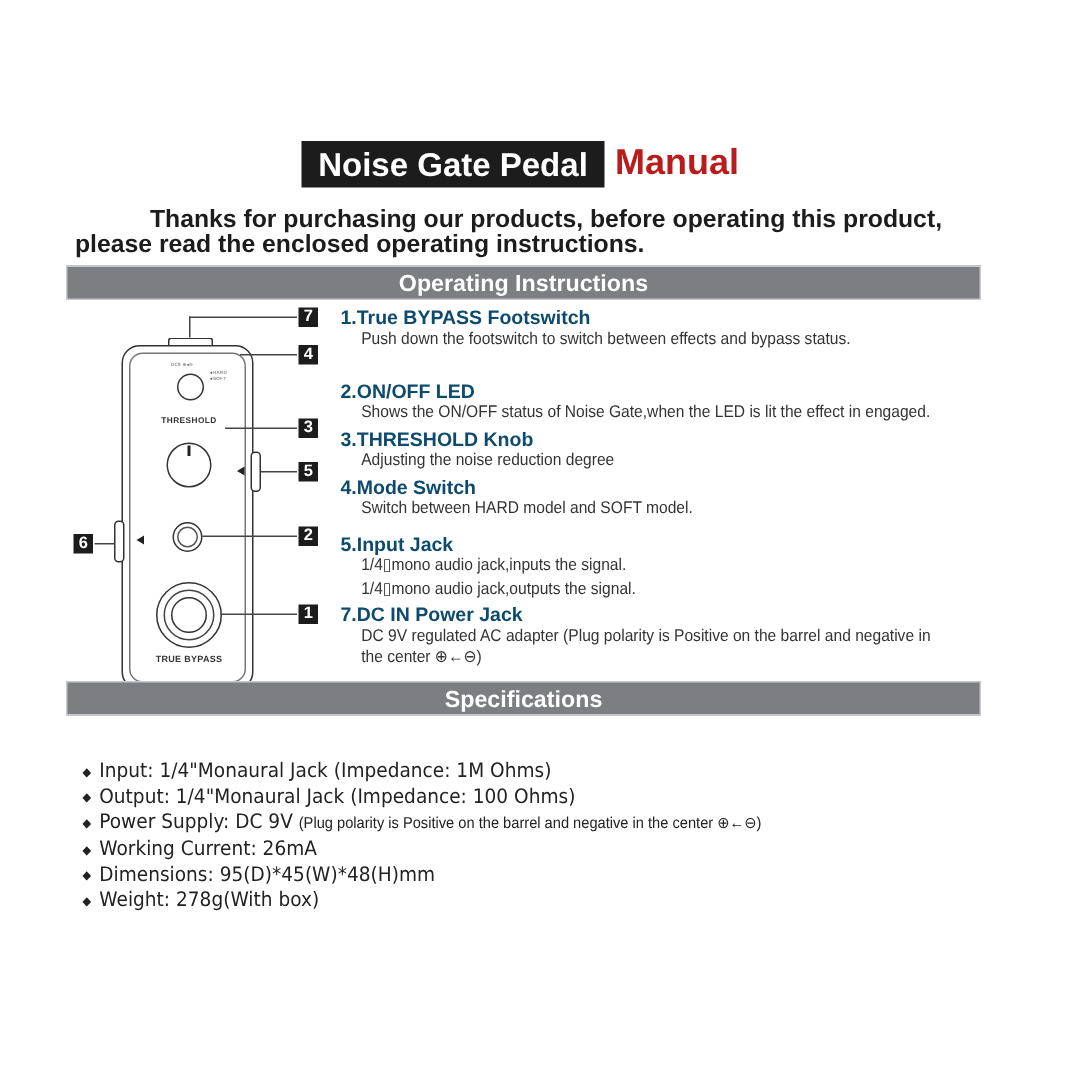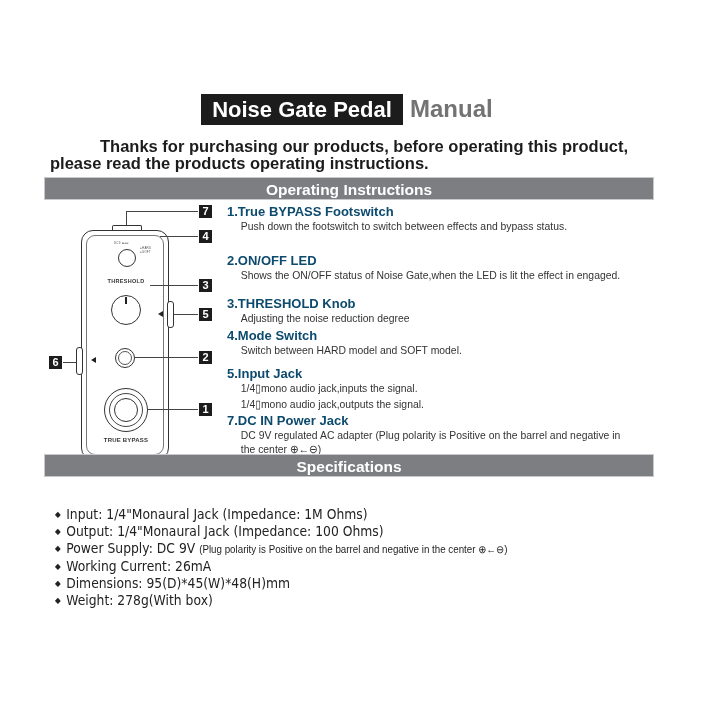--- a/index.html
+++ b/index.html
@@ -2,21 +2,21 @@
 <html><head>
 <meta charset="utf-8">
 <style>
   html, body { margin: 0; padding: 0; background: #ffffff; }
   body { width: 720px; height: 720px; position: relative; overflow: hidden;
          font-family: "Liberation Sans", sans-serif; color: #1a1a1a; }
 
   .title-row { position: absolute; left: 201px; top: 93px; height: 32px; display: flex; align-items: center; }
   .title-box { background: #1c1c1c; color: #ffffff; font-weight: bold; font-size: 22px;
                height: 31px; line-height: 31px; padding: 0 10px; width: 182px; text-align: center; }
-  .title-rest { font-weight: bold; font-size: 24px; margin-left: 7px; color: #737373; }
+  .title-rest { font-weight: bold; font-size: 24px; margin-left: 7px; color: #b91c1c; }
 
   .intro { position: absolute; left: 44px; top: 138px; width: 600px; font-weight: bold;
            font-size: 16.5px; line-height: 17px; text-align: center; color: #1c1c1c; }
   .intro .l1 { display: block; padding-left: 40px; }
   .intro .l2 { display: block; text-align: left; padding-left: 6px; }
 
   .banner { position: absolute; left: 44px; width: 610px; height: 23px; background: #7d7e82;
             color: #ffffff; font-weight: bold; font-size: 15.5px; line-height: 23px; text-align: center;
             border: 1px solid #c9c9cc; box-sizing: border-box; }
   .banner.ops { top: 177px; }
@@ -71,21 +71,21 @@
 </head>
 <body>
 
 <div class="title-row">
   <div class="title-box">Noise Gate Pedal</div>
   <div class="title-rest">Manual</div>
 </div>
 
 <div class="intro">
   <span class="l1">Thanks for purchasing our products, before operating this product,</span>
-  <span class="l2">please read the products operating instructions.</span>
+  <span class="l2">please read the enclosed operating instructions.</span>
 </div>
 
 <div class="banner ops">Operating Instructions</div>
 
 <div>
   <div class="dc-jack"></div>
   <div class="pedal">
     <div class="pedal-inner"></div>
   </div>
   <div class="tiny" style="left:114px;top:241px;">DC9 ⊕◂⊖</div>
@@ -132,21 +132,21 @@
 
 <div class="instr">
   <div class="instr-item">
     <span class="instr-title">1.True BYPASS Footswitch</span>
     <span class="instr-desc">Push down the footswitch to switch between effects and bypass status.</span>
   </div>
   <div class="instr-item" style="margin-top:20px;">
     <span class="instr-title">2.ON/OFF LED</span>
     <span class="instr-desc">Shows the ON/OFF status of Noise Gate,when the LED is lit the effect in engaged.</span>
   </div>
-  <div class="instr-item" style="margin-top:14px;">
+  <div class="instr-item" style="margin-top:3px;">
     <span class="instr-title">3.THRESHOLD Knob</span>
     <span class="instr-desc">Adjusting the noise reduction degree</span>
   </div>
   <div class="instr-item" style="margin-top:3px;">
     <span class="instr-title">4.Mode Switch</span>
     <span class="instr-desc">Switch between HARD model and SOFT model.</span>
   </div>
   <div class="instr-item" style="margin-top:9px;">
     <span class="instr-title">5.Input Jack</span>
     <span class="instr-desc">1/4▯mono audio jack,inputs the signal.</span>

